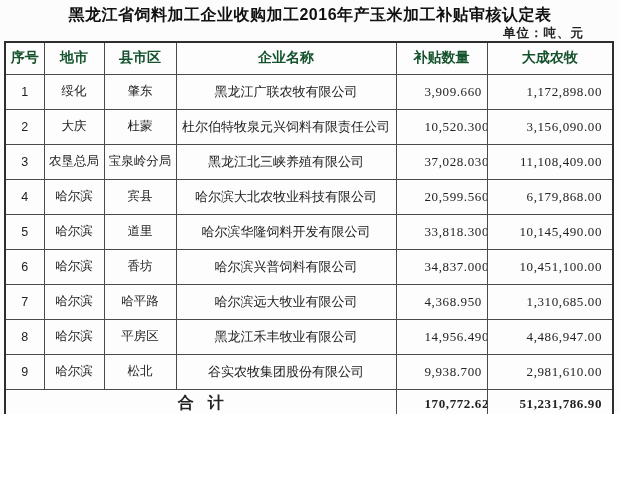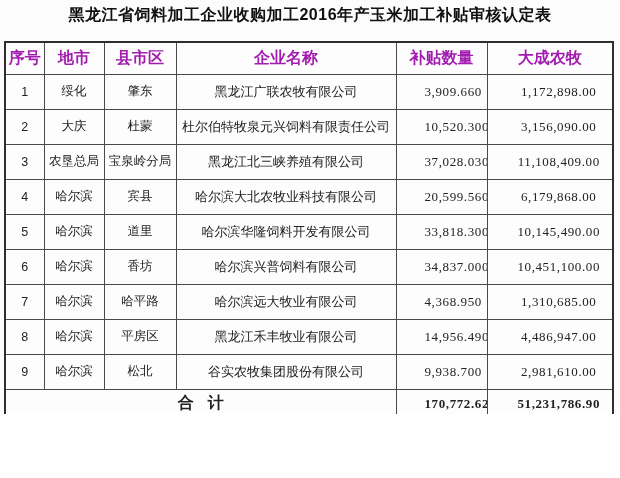--- a/index.html
+++ b/index.html
@@ -47,29 +47,30 @@
     text-align: center;
     vertical-align: middle;
     overflow: hidden;
     white-space: nowrap;
     padding: 0;
   }
   .subsidy-table thead tr { height: 32px; }
   .subsidy-table tbody tr { height: 35px; }
   .subsidy-table tfoot tr { height: 30px; }
   .subsidy-table th {
-    font-size: 16px;
-    font-weight: bold;
-    color: #a21caf;
+    font-size: 14px;
+    font-weight: bold;
+    color: #14532d;
   }
   .subsidy-table td {
     font-size: 12.5px;
     color: #222;
   }
   .subsidy-table td.num {
+    text-align: right;
     padding-right: 10px;
     letter-spacing: 0.6px;
     font-family: "Liberation Serif", "DejaVu Serif", serif;
     font-size: 13px;
     padding-left: 28px;
   }
   .subsidy-table td.company { font-size: 13px; text-align: center; }
   .subsidy-table td.total-label {
     font-size: 16px;
     font-weight: bold;
@@ -96,20 +97,21 @@
   }
   .watermark svg { display: block; }
 </style>
 </head>
 <body>
 
 <div class="page">
 
   <div class="doc-title">黑龙江省饲料加工企业收购加工2016年产玉米加工补贴审核认定表</div>
 
+  <div class="unit-note">单位：吨、元</div>
 
   <table class="subsidy-table">
     <colgroup>
       <col style="width:39px">
       <col style="width:60px">
       <col style="width:72px">
       <col style="width:220px">
       <col style="width:91px">
       <col style="width:126px">
     </colgroup>

